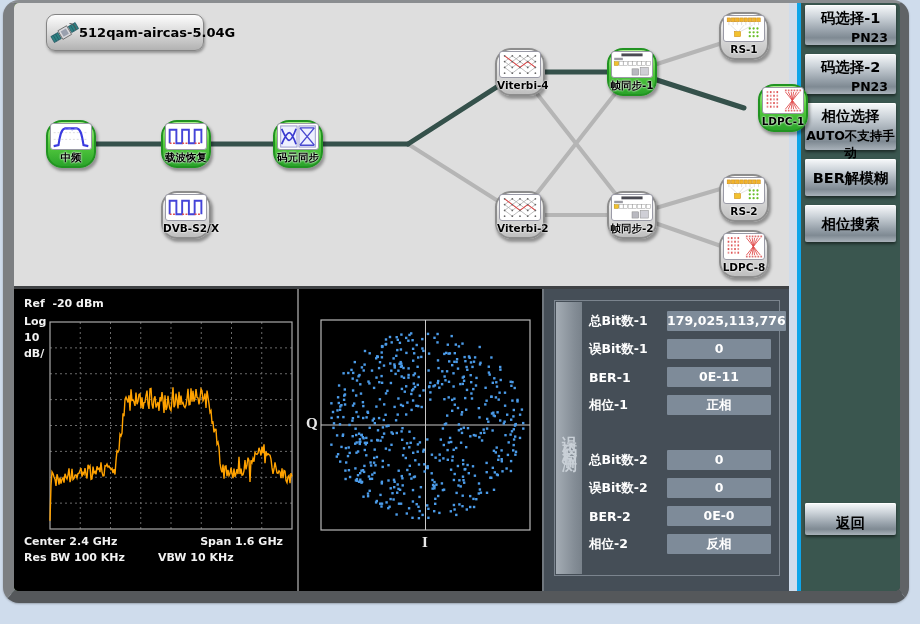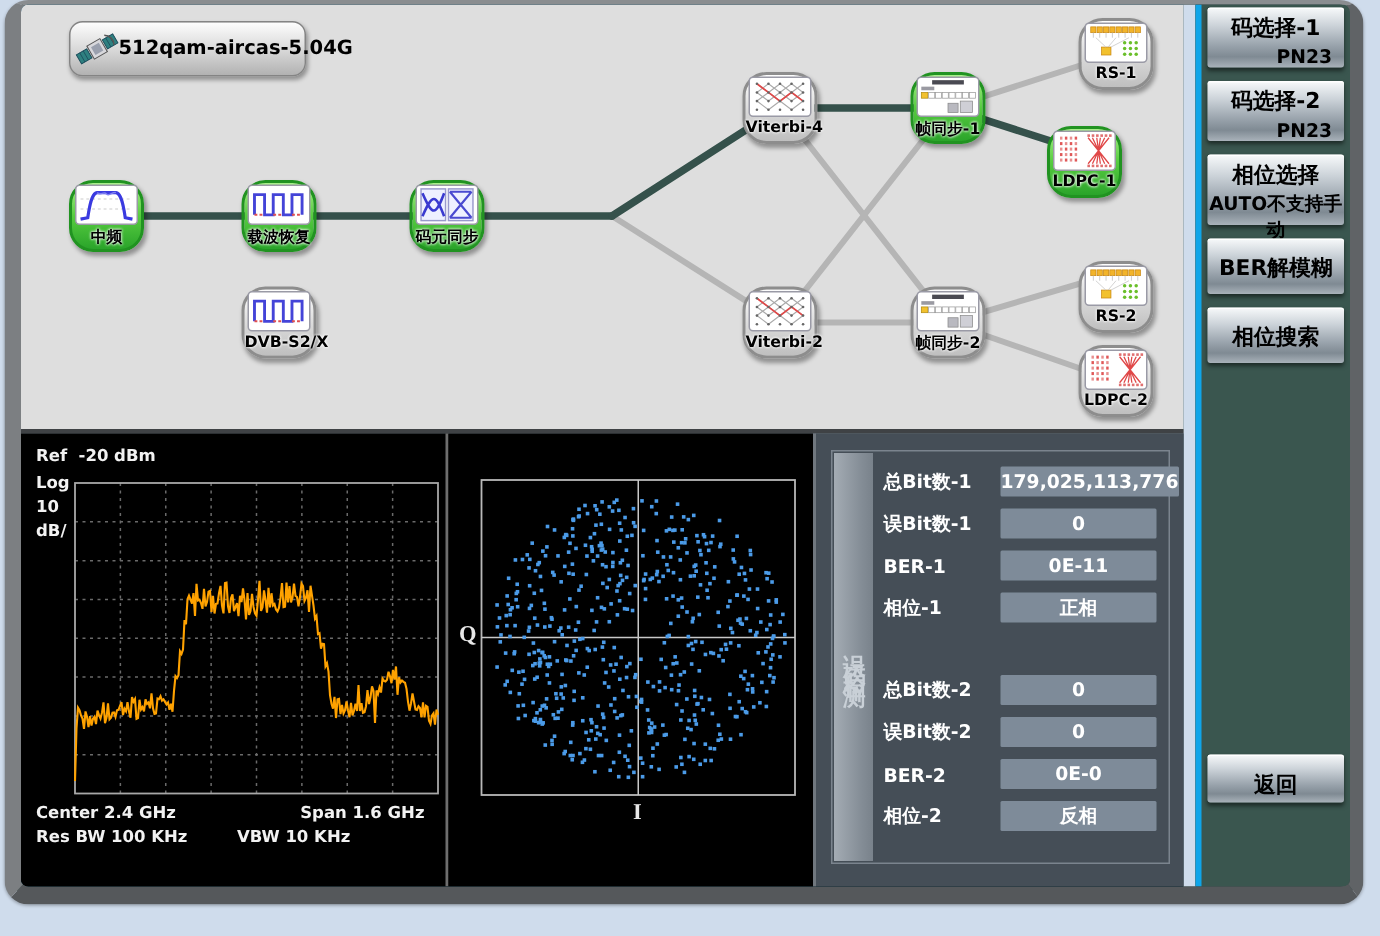--- a/index.html
+++ b/index.html
@@ -12,21 +12,21 @@
   .window{
     position:absolute;left:3px;top:0;width:906px;height:603px;
     box-sizing:border-box;border-style:solid;
     border-color:#8a8d90 #606366 #55585b #7c7f82;
     border-width:3px 9px 12px 11px;border-radius:16px;
     box-shadow:inset 0 0 0 2px #46484b, 0 1px 2px rgba(0,0,0,.25);
     background:#2f4a44;
   }
   .window-inner{display:flex;width:100%;height:100%;border-radius:5px;overflow:hidden;}
   
-  .content{width:775px;display:flex;flex-direction:column;background:#0c4a6e;}
+  .content{width:775px;display:flex;flex-direction:column;background:#4d7c0f;}
   .gap-strip{width:8px;background:#cfdcec;}
   
   .diagram{height:287px;background:#dedede;position:relative;border-bottom:3px solid #3f4245;}
   .wires{position:absolute;left:0;top:0;}
   .preset-btn{
     position:absolute;left:32px;top:11px;width:156px;height:35px;border-radius:9px;
     background:linear-gradient(180deg,#fdfdfd 0%,#d6d6d6 55%,#b2b2b2 100%);
     border:1px solid #848484;box-shadow:1px 2px 3px rgba(0,0,0,.35);
     display:flex;align-items:center;cursor:pointer;
   }
@@ -297,21 +297,21 @@
                 <circle cx="26" cy="17" r="1.2" fill="#6abf2a"></circle>
                 <circle cx="30" cy="17" r="1.2" fill="#6abf2a"></circle>
                 <circle cx="34" cy="17" r="1.2" fill="#6abf2a"></circle>
                 <circle cx="26" cy="21" r="1.2" fill="#6abf2a"></circle>
                 <circle cx="30" cy="21" r="1.2" fill="#6abf2a"></circle>
                 <circle cx="34" cy="21" r="1.2" fill="#6abf2a"></circle>
               </svg>
             </div>
             <div class="blabel">RS-1</div>
           </div>
-          <div class="block active" style="left: 684px; top: 81px;">
+          <div class="block active" style="left: 744px; top: 81px;">
             <div class="icon">
               <svg viewBox="0 0 40 26">
                 <rect x="3" y="3.2" width="1.7" height="2.1" fill="#e89090"></rect>
                 <rect x="3" y="7" width="1.7" height="2.1" fill="#e05858"></rect>
                 <rect x="3" y="10.8" width="1.7" height="2.1" fill="#e89090"></rect>
                 <rect x="3" y="14.599999999999998" width="1.7" height="2.1" fill="#e05858"></rect>
                 <rect x="3" y="18.4" width="1.7" height="2.1" fill="#e89090"></rect>
                 <rect x="6.4" y="3.2" width="1.7" height="2.1" fill="#e05858"></rect>
                 <rect x="6.4" y="7" width="1.7" height="2.1" fill="#e89090"></rect>
                 <rect x="6.4" y="10.8" width="1.7" height="2.1" fill="#e05858"></rect>
@@ -413,21 +413,21 @@
                 <rect x="31" y="22.6" width="1.8" height="1.8" fill="#e07070"></rect>
                 <rect x="34" y="1.6" width="1.8" height="1.8" fill="#e07070"></rect>
                 <rect x="34" y="22.6" width="1.8" height="1.8" fill="#e07070"></rect>
                 <rect x="37" y="1.6" width="1.8" height="1.8" fill="#e07070"></rect>
                 <rect x="37" y="22.6" width="1.8" height="1.8" fill="#e07070"></rect>
                 <g stroke="#e04848" stroke-width="0.9" fill="none">
                   <path d="M22.5 4 L37 22 M37 4 L22.5 22 M25.5 4 L34 22 M34 4 L25.5 22 M28.5 4 L31 22 M31 4 L28.5 22"></path>
                 </g>
               </svg>
             </div>
-            <div class="blabel">LDPC-2</div>
+            <div class="blabel">LDPC-8</div>
           </div>
         </div>
 
       <div class="bottom">
 
         <div class="spectrum-panel">
           <svg id="spectrum-svg" width="283" height="298">
               <line x1="66.25" y1="33" x2="66.25" y2="240" stroke="#6a6a6a" stroke-width="1" stroke-dasharray="2 3"></line>
               <line x1="36" y1="58.875" x2="278" y2="58.875" stroke="#6a6a6a" stroke-width="1" stroke-dasharray="2 3"></line>
               <line x1="96.5" y1="33" x2="96.5" y2="240" stroke="#6a6a6a" stroke-width="1" stroke-dasharray="2 3"></line>

